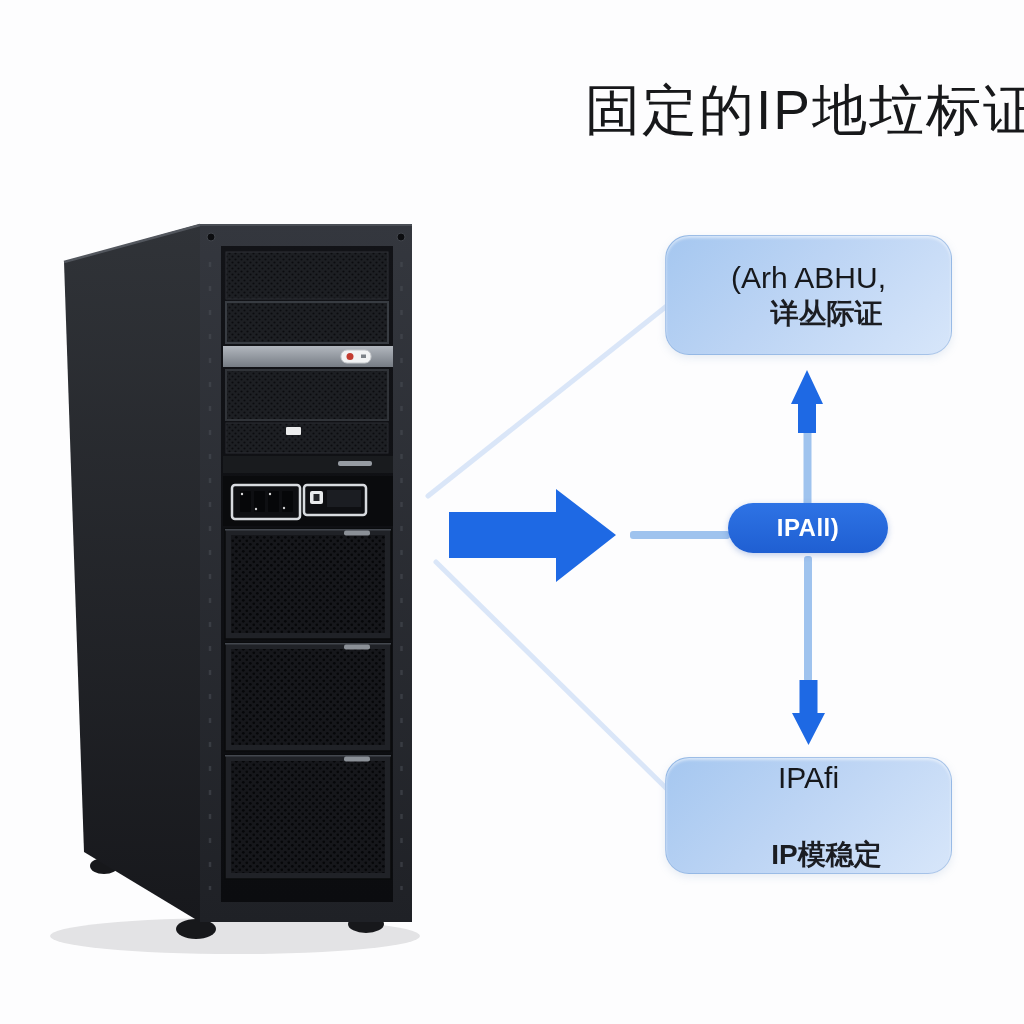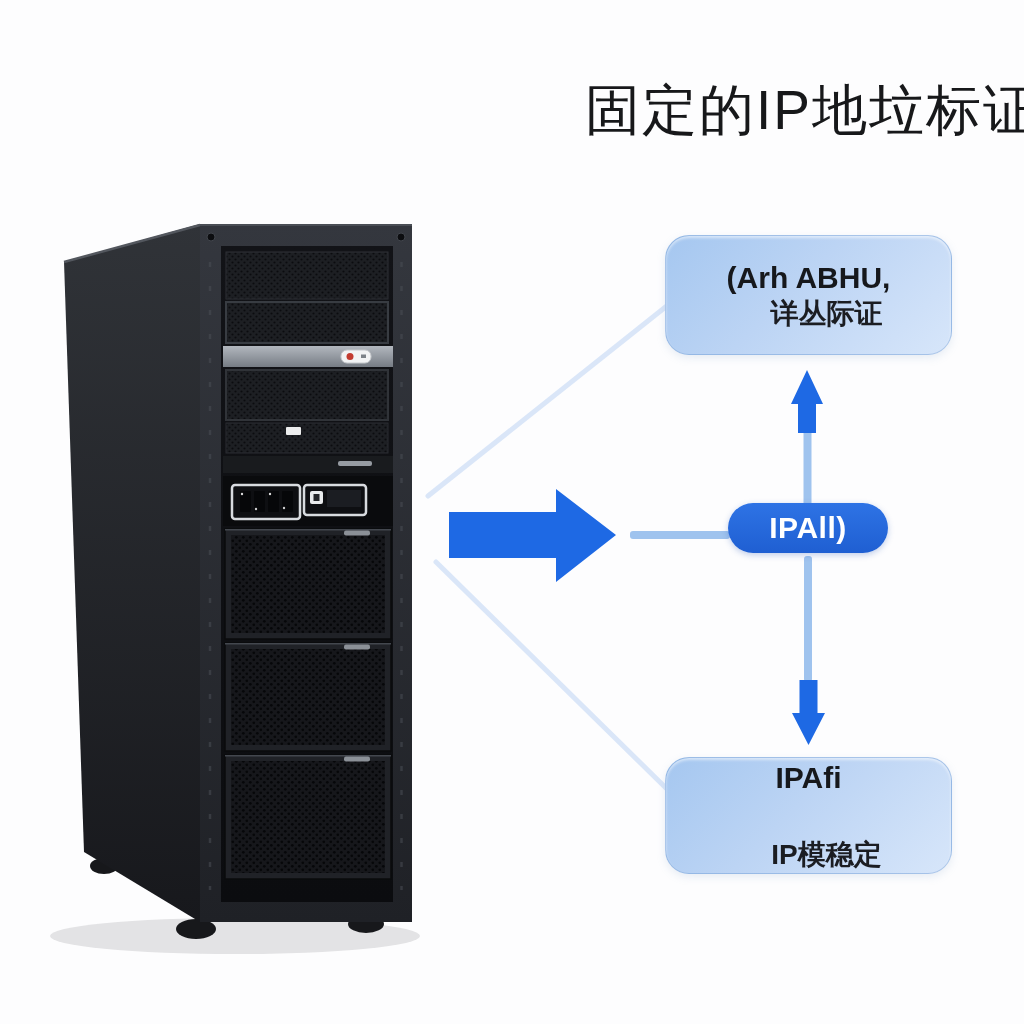--- a/index.html
+++ b/index.html
@@ -25,30 +25,30 @@
     position:absolute;
     border-radius:24px;
     background:linear-gradient(135deg,#a5c7f0 0%,#bcd4f4 45%,#d7e6fa 100%);
     border:1px solid rgba(125,165,215,0.45);
     box-shadow:inset 0 2px 3px rgba(255,255,255,0.55), 0 3px 8px rgba(130,160,200,0.18);
     display:flex;flex-direction:column;justify-content:center;align-items:center;
     gap:7px;
   }
   .callout-top{left:665px;top:235px;width:285px;height:118px;}
   .callout-bottom{left:665px;top:757px;width:285px;height:115px;gap:48px;}
-  .callout .line1{font-size:30px;font-weight:700;color:#16181c;line-height:1;}
+  .callout .line1{font-size:30px;font-weight:400;color:#16181c;line-height:1;}
   .callout .line2{font-size:28px;font-weight:600;color:#1b1d22;line-height:1;margin-left:36px;}
   .ip-pill{
     position:absolute;
     left:728px;top:503px;width:160px;height:50px;
     border-radius:26px;
     background:linear-gradient(180deg,#2e73e5 0%,#1f5fd2 100%);
     box-shadow:0 2px 6px rgba(30,80,180,0.28);
     display:flex;justify-content:center;align-items:center;
-    color:#ffffff;font-size:30px;font-weight:800;letter-spacing:0.5px;
+    color:#ffffff;font-size:24px;font-weight:800;letter-spacing:0.5px;
   }
 </style>
 </head>
 <body>
 
 <div class="stage">
 
   <h1 class="page-title">固定的IP地垃标证</h1>
 
   <svg class="diagram-svg" width="1024" height="1024" viewBox="0 0 1024 1024">

